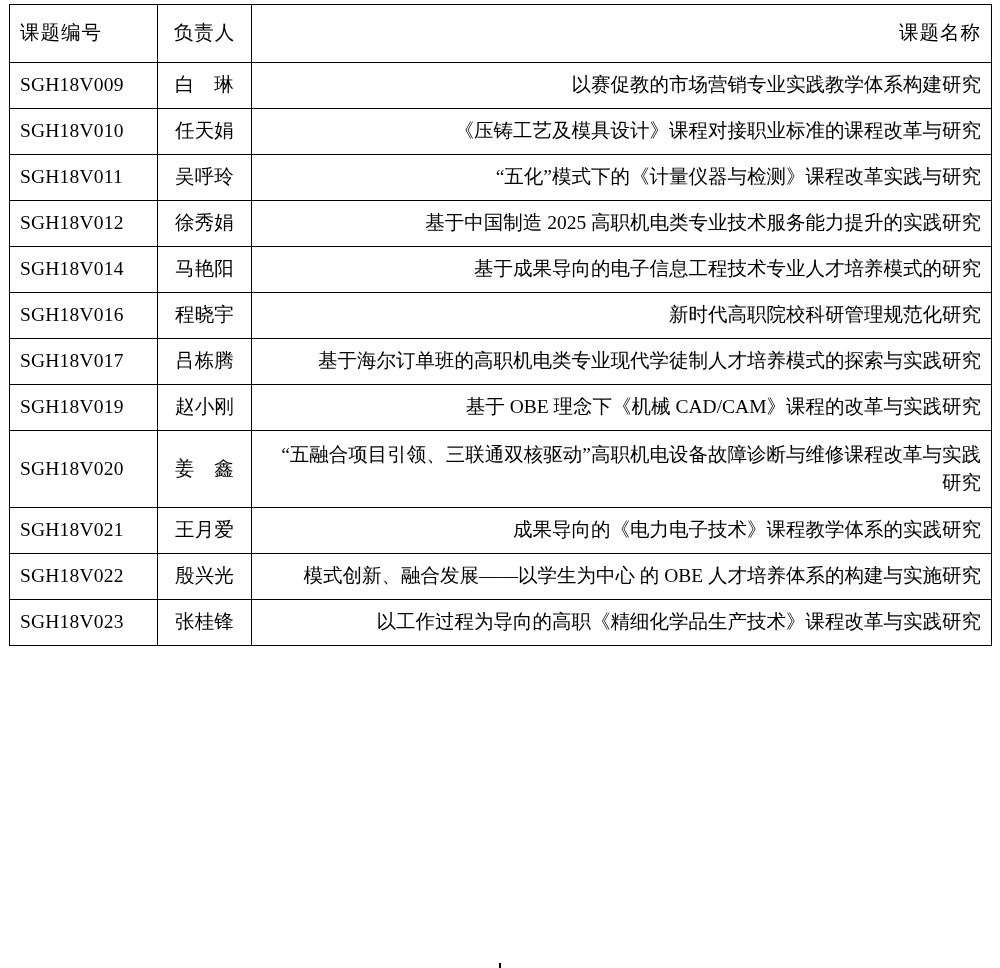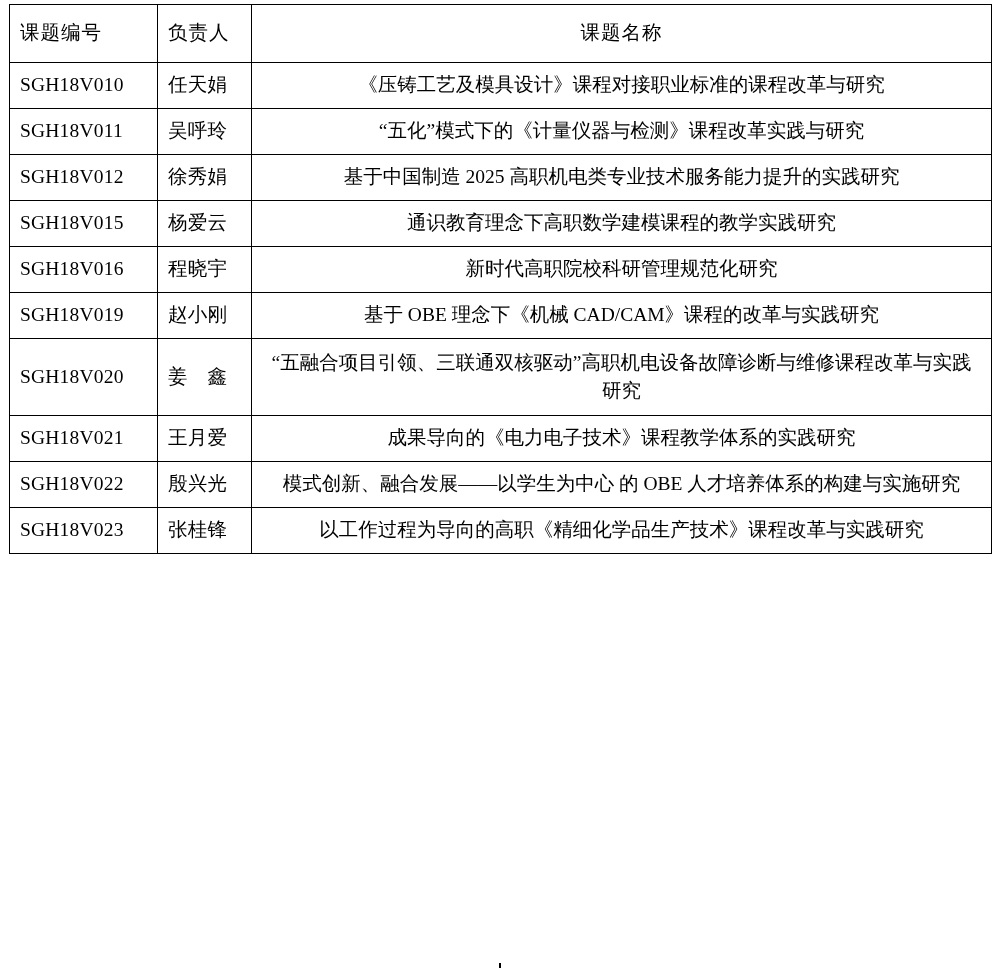--- a/index.html
+++ b/index.html
@@ -39,27 +39,27 @@
     height: 46px;
     box-sizing: border-box;
   }
   .cell-code {
     text-align: left;
     padding-left: 16px;
     letter-spacing: 0.2px;
     white-space: nowrap;
   }
   .cell-lead {
-    text-align: left;
+    text-align: center;
     letter-spacing: 0.2px;
     white-space: nowrap;
     font-family: Liberation Serif, serif;
   }
   .cell-title {
-    text-align: center;
+    text-align: right;
     padding-left: 14px;
   }
   tr.header-row td {
     height: 58px;
   }
   tr.tall-row td {
     height: 77px;
   }
   tr.header-row .cell-code,
   tr.header-row .cell-lead,
@@ -86,43 +86,53 @@
       <col class="c-title">
     </colgroup>
     <tbody>
       <tr class="header-row">
         <td class="cell-code">课题编号</td>
         <td class="cell-lead">负责人</td>
         <td class="cell-title">课题名称</td>
       </tr>
 
       <tr>
+        <td class="cell-code">SGH18V009</td>
+        <td class="cell-lead">白　琳</td>
+        <td class="cell-title">以赛促教的市场营销专业实践教学体系构建研究</td>
+      </tr>
+      <tr>
         <td class="cell-code">SGH18V010</td>
         <td class="cell-lead">任天娟</td>
         <td class="cell-title">《压铸工艺及模具设计》课程对接职业标准的课程改革与研究</td>
       </tr>
       <tr>
         <td class="cell-code">SGH18V011</td>
         <td class="cell-lead">吴呼玲</td>
         <td class="cell-title">“五化”模式下的《计量仪器与检测》课程改革实践与研究</td>
       </tr>
       <tr>
         <td class="cell-code">SGH18V012</td>
         <td class="cell-lead">徐秀娟</td>
         <td class="cell-title">基于中国制造 2025 高职机电类专业技术服务能力提升的实践研究</td>
       </tr>
       <tr>
-        <td class="cell-code">SGH18V015</td>
-        <td class="cell-lead">杨爱云</td>
-        <td class="cell-title">通识教育理念下高职数学建模课程的教学实践研究</td>
+        <td class="cell-code">SGH18V014</td>
+        <td class="cell-lead">马艳阳</td>
+        <td class="cell-title">基于成果导向的电子信息工程技术专业人才培养模式的研究</td>
       </tr>
       <tr>
         <td class="cell-code">SGH18V016</td>
         <td class="cell-lead">程晓宇</td>
         <td class="cell-title">新时代高职院校科研管理规范化研究</td>
+      </tr>
+      <tr>
+        <td class="cell-code">SGH18V017</td>
+        <td class="cell-lead">吕栋腾</td>
+        <td class="cell-title">基于海尔订单班的高职机电类专业现代学徒制人才培养模式的探索与实践研究</td>
       </tr>
       <tr>
         <td class="cell-code">SGH18V019</td>
         <td class="cell-lead">赵小刚</td>
         <td class="cell-title">基于 OBE 理念下《机械 CAD/CAM》课程的改革与实践研究</td>
       </tr>
       <tr class="tall-row">
         <td class="cell-code">SGH18V020</td>
         <td class="cell-lead">姜　鑫</td>
         <td class="cell-title">“五融合项目引领、三联通双核驱动”高职机电设备故障诊断与维修课程改革与实践研究</td>

